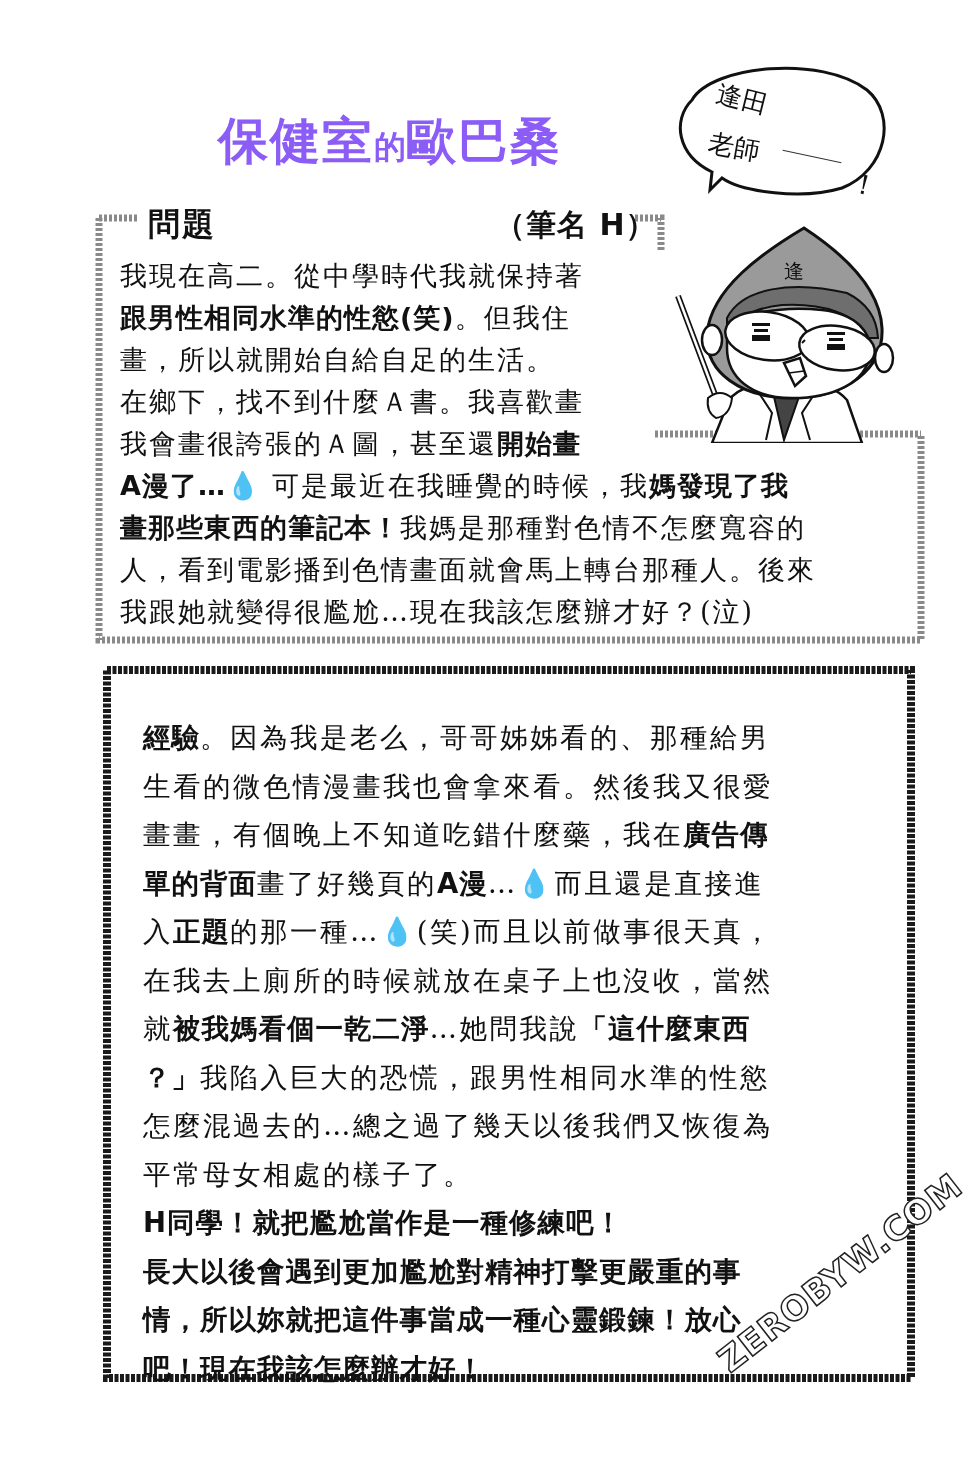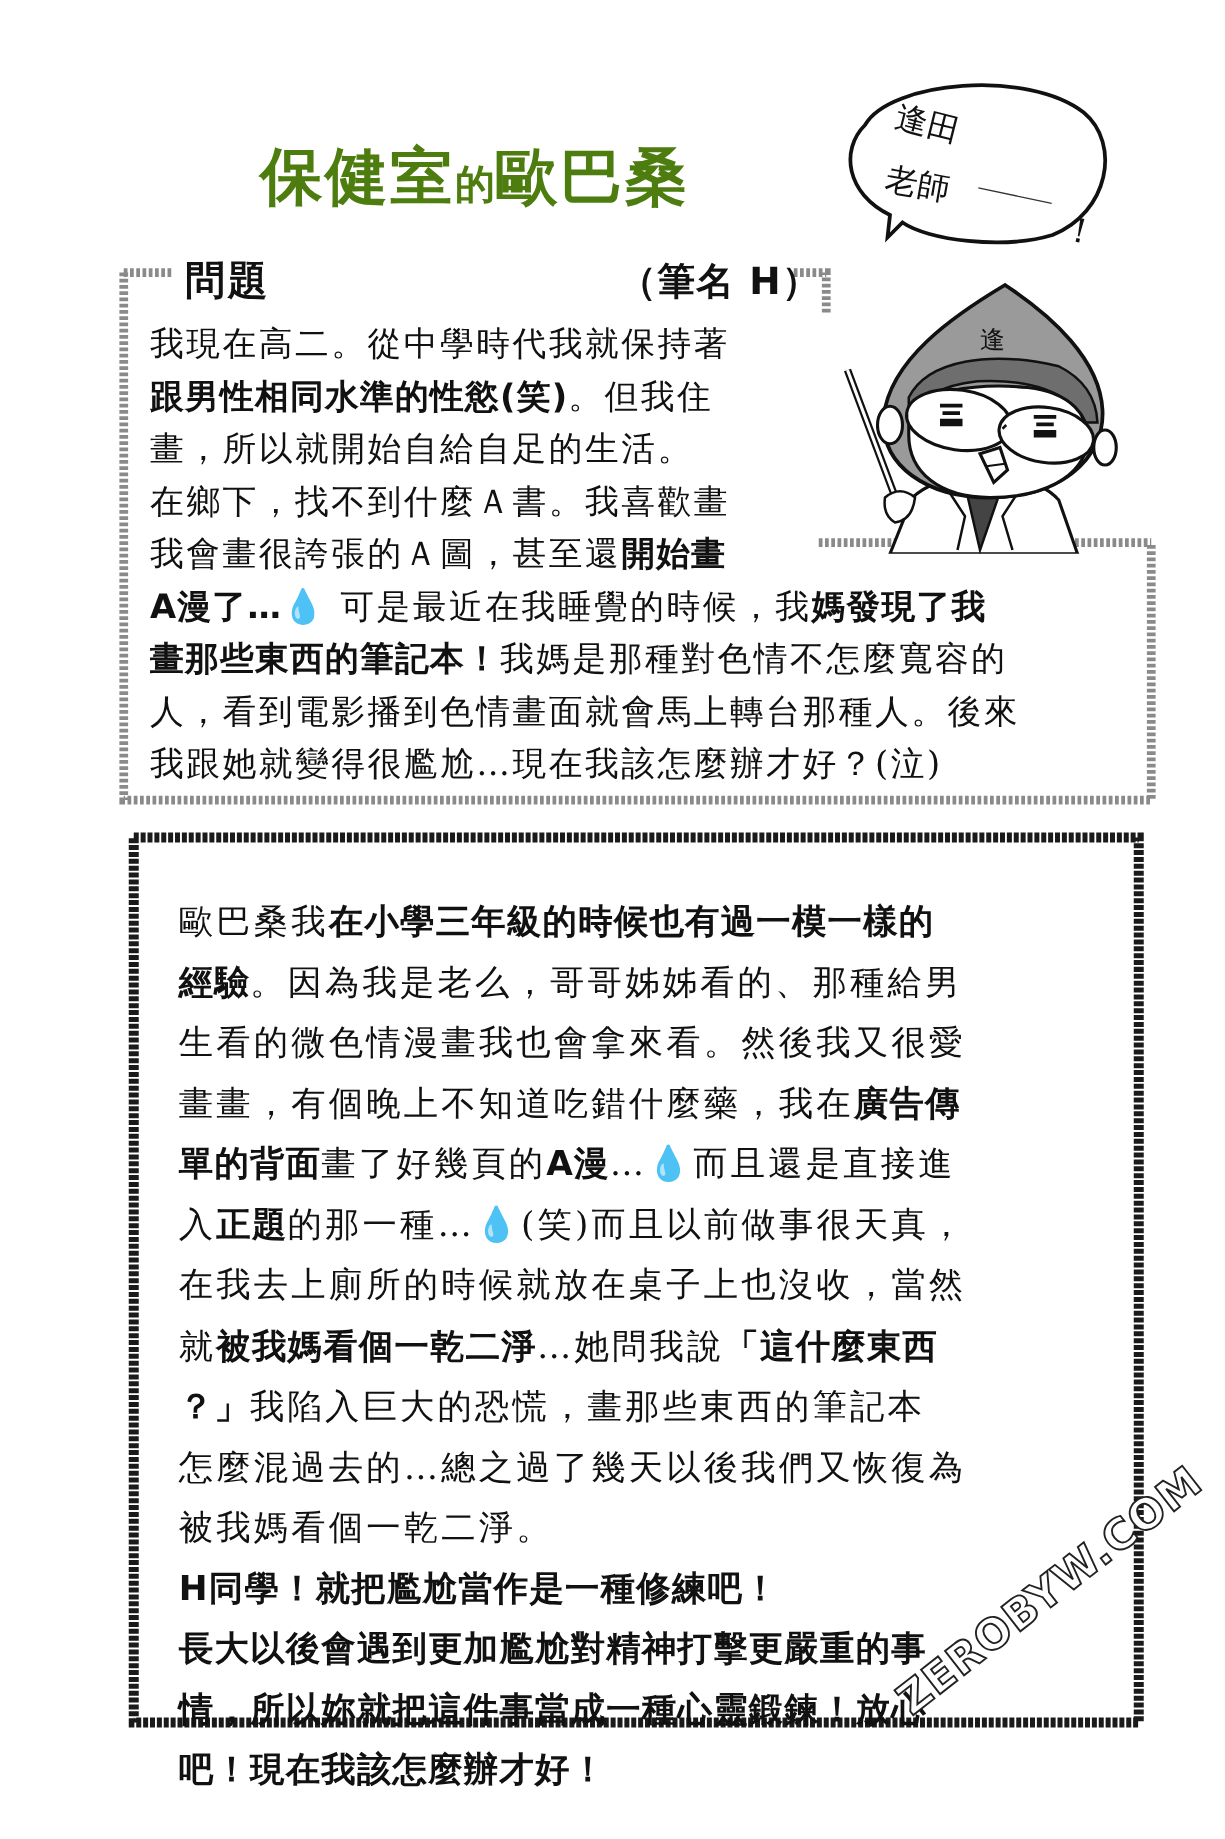--- a/index.html
+++ b/index.html
@@ -1,20 +1,20 @@
 <!DOCTYPE html>
 <html><head>
 <meta charset="utf-8">
 <style>
   html, body { margin:0; padding:0; background:#ffffff; }
   body { width:980px; height:1471px; position:relative; overflow:hidden;
          font-family:"DejaVu Sans", sans-serif; color:#111; }
 
-  .page-title { position:absolute; left:208px; top:108px; font-size:50px; font-weight:bold;
-                letter-spacing:2px; font-family:Liberation Sans, sans-serif; color:#4d7c0f; }
+  .page-title { position:absolute; left:218px; top:108px; font-size:50px; font-weight:bold;
+                letter-spacing:2px; font-family:Liberation Sans, sans-serif; color:#8b5cf6; }
   .page-title .small { font-size:32px; letter-spacing:0; }
 
   
   .bubble { position:absolute; left:672px; top:60px; width:210px; height:130px; }
   .bubble-text { position:absolute; font-family:"DejaVu Sans", sans-serif; font-size:26px; color:#111; }
   .bubble-line1 { left:44px; top:22px; transform:rotate(14deg); }
   .bubble-line2 { left:36px; top:70px; transform:rotate(10deg); }
   .bubble-dash { position:absolute; left:110px; top:96px; width:60px; height:0; border-top:1.5px solid #333; transform:rotate(12deg); }
   .bubble-bang { position:absolute; left:178px; top:106px; font-size:28px; transform:rotate(12deg); }
 
@@ -130,30 +130,29 @@
 
 <div class="abox">
   <svg width="814" height="720" viewBox="0 0 814 720">
     <g fill="none" stroke="#1a1a1a" stroke-width="8" stroke-dasharray="4 1.5">
       <rect x="5" y="5" width="804" height="708"></rect>
     </g>
   </svg>
 </div>
 
 <div class="a-body" id="a-body">
-    <span class="ln"><span>歐巴桑我</span><span class="b">在小學三年級的時候也有過一模一樣的</span></span>
     <span class="ln"><span class="b">經驗</span><span>。因為我是老么，哥哥姊姊看的、那種給男</span></span>
     <span class="ln"><span>生看的微色情漫畫我也會拿來看。然後我又很愛</span></span>
     <span class="ln"><span>畫畫，有個晚上不知道吃錯什麼藥，我在</span><span class="b">廣告傳</span></span>
     <span class="ln"><span class="b">單的背面</span><span>畫了好幾頁的</span><span class="b">A漫</span><span>…💧而且還是直接進</span></span>
     <span class="ln"><span>入</span><span class="b">正題</span><span>的那一種…💧(笑)而且以前做事很天真，</span></span>
     <span class="ln"><span>在我去上廁所的時候就放在桌子上也沒收，當然</span></span>
     <span class="ln"><span>就</span><span class="b">被我媽看個一乾二淨</span><span>…她問我說</span><span class="b">「這什麼東西</span></span>
-    <span class="ln"><span class="b">？」</span><span>我陷入巨大的恐慌，畫那些東西的筆記本</span></span>
+    <span class="ln"><span class="b">？」</span><span>我陷入巨大的恐慌，跟男性相同水準的性慾</span></span>
     <span class="ln"><span>怎麼混過去的…總之過了幾天以後我們又恢復為</span></span>
-    <span class="ln"><span>被我媽看個一乾二淨。</span></span>
+    <span class="ln"><span>平常母女相處的樣子了。</span></span>
     <span class="ln"><span class="b">H同學！就把尷尬當作是一種修練吧！</span></span>
     <span class="ln"><span class="b">長大以後會遇到更加尷尬對精神打擊更嚴重的事</span></span>
     <span class="ln"><span class="b">情，所以妳就把這件事當成一種心靈鍛鍊！放心</span></span>
     <span class="ln"><span class="b">吧！現在我該怎麼辦才好！</span></span>
   </div>
 
 <div class="watermark">ZEROBYW.COM</div>
 
 </body></html>

